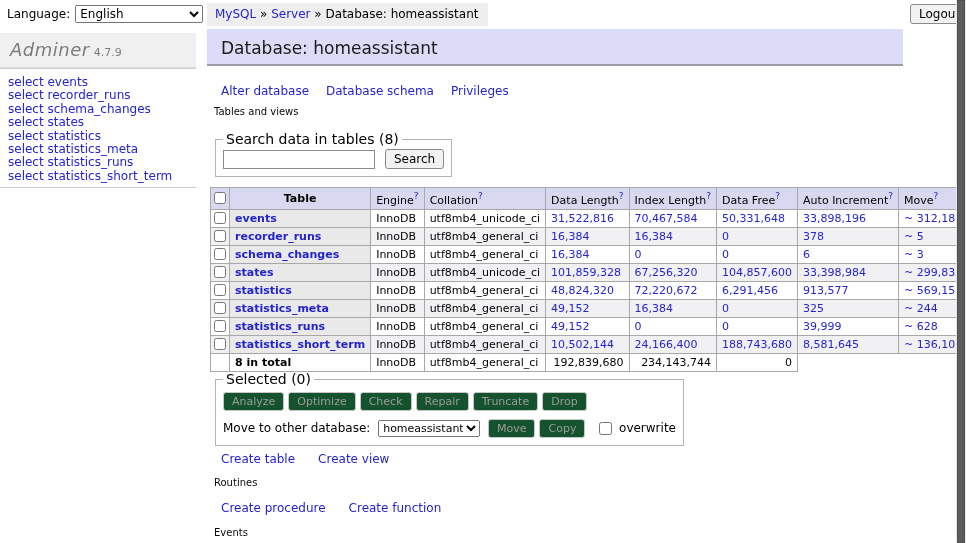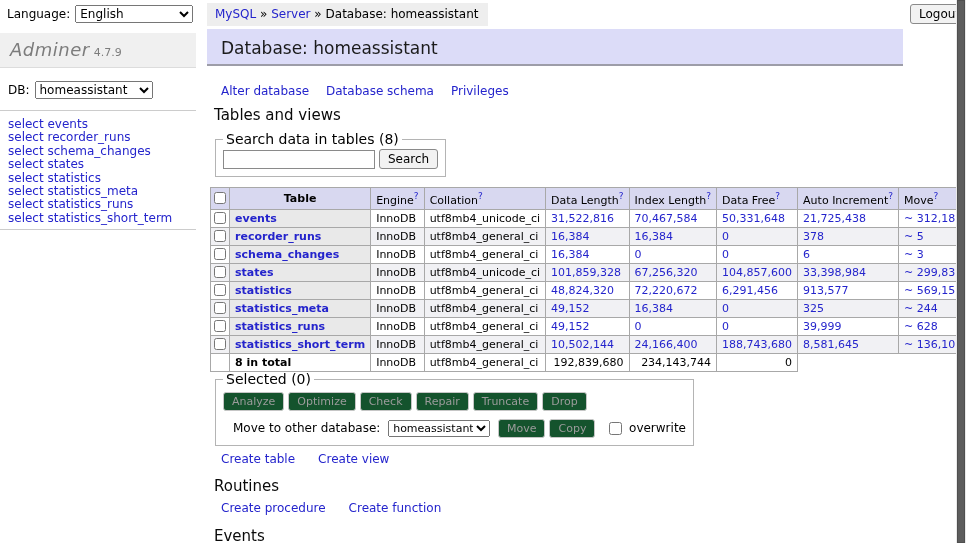--- a/index.html
+++ b/index.html
@@ -10,21 +10,21 @@
   }
   a.link, a.side-link, a.tlink, a.numlink, a.help{color:#2424cc;text-decoration:none;cursor:pointer;}
 
   
   .scrollbar{position:absolute;top:0;right:0;width:10px;height:543px;background:#e9e9e9;}
   .scrollbar .thumb{position:absolute;left:1px;top:0;width:8px;height:543px;background:#5d5d5d;border:1px solid #4f4f4f;box-sizing:border-box;}
 
   
   .lang-row{position:absolute;left:7px;top:5px;}
   .lang-row label{margin-right:5px;}
-  .lang-row select{width:118px;font-size:12px;font-family:inherit;}
+  .lang-row select{width:128px;font-size:12px;font-family:inherit;}
   .logout-wrap{position:absolute;left:910px;top:4px;}
   button.btn{
     font-family:inherit;font-size:12px;color:#000;
     background:#f2f2f2;border:1px solid #8a8a8a;border-radius:3px;
     padding:2px 8px;cursor:pointer;
   }
 
   
   .sidebar{position:absolute;left:0;top:33px;width:196px;}
   .brand{background:#f0f0f0;border-bottom:1px solid #dcdcdc;padding:6px 10px 7px 10px;}
@@ -38,31 +38,31 @@
   .side-tables{border-top:1px solid #ccc;border-bottom:1px solid #ccc;padding:7px 8px 4px 8px;}
   .side-tables a{display:block;line-height:13.4px;font-size:12px;white-space:nowrap;}
 
   
   .breadcrumb{position:absolute;left:207px;top:3px;background:#eeeeee;padding:4px 10px 5px 8px;white-space:nowrap;}
   .breadcrumb .sep{color:#000;}
   .title-bar{position:absolute;left:207px;top:29px;width:696px;height:35px;background:#dcdcf8;border-bottom:2px solid #9d9da8;}
   .title-bar h1{margin:0;padding:9px 0 0 14px;font-size:17px;font-weight:400;color:#1b1b1b;}
   .nav-links{position:absolute;left:221px;top:84px;}
   .nav-links a{margin-right:17px;}
-  .h3{position:absolute;font-size:15px;font-weight:400;color:#0a0a0a;}
+  .h3{position:absolute;font-size:10px;font-weight:400;color:#0a0a0a;}
   .h-tables{left:214px;top:106px;}
   .h-routines{left:214px;top:477px;}
   .h-events{left:214px;top:527px;}
 
   
   .search-fs{position:absolute;left:215px;top:131px;}
   fieldset{border:1px solid #b4b4b4;margin:0;padding:2px 7px 7px 7px;background:#fff;}
   legend{font-size:14px;padding:0 3px;}
   .search-fs input[type=text]{width:144px;height:15px;border:1px solid #8a8a8a;font-family:inherit;font-size:12px;padding:1px 3px;}
-  .search-fs button{margin-left:4px;}
+  .search-fs button{margin-left:10px;}
 
   
   table.dbt{position:absolute;left:210px;top:187px;border-collapse:collapse;font-size:11px;}
   .dbt th,.dbt td{border:1px solid #a8a8a8;padding:1px 5px;height:15px;white-space:nowrap;vertical-align:middle;}
   .dbt thead th{background:#d8d8f0;font-weight:400;text-align:left;padding:2px 5px;}
   .dbt thead th.tablecol{font-weight:bold;text-align:center;}
   .dbt thead th.check,.dbt td.check{text-align:center;padding:1px 3px;}
   .dbt sup a{font-size:9px;color:#2424cc;text-decoration:none;}
   .dbt tbody th.name{background:#e9e9e9;text-align:left;font-weight:bold;}
   .dbt a.tlink{font-weight:bold;}
@@ -75,21 +75,21 @@
   .dbt input[type=checkbox]{width:12px;height:12px;margin:1px 0;vertical-align:middle;}
 
   
   .selected-fs{position:absolute;left:215px;top:371px;width:402px;box-sizing:border-box;}
   .btn-row{margin:3px 0 8px 0;}
   button.dbtn{
     font-family:inherit;font-size:11px;color:#9b9b9b;
     background:#14532d;border:1px solid #c6c6c6;border-radius:3px;
     padding:2px 8px;margin-right:4px;
   }
-  .move-row{white-space:nowrap;font-size:12px;margin-left:10px;}
+  .move-row{white-space:nowrap;font-size:12px;}
   .move-row select{width:102px;font-size:11px;font-family:inherit;margin:0 4px;}
   .move-row input[type=checkbox]{vertical-align:middle;margin:0 3px 0 6px;}
 
   .footer-links{position:absolute;left:221px;top:452px;}
   .footer-links a{margin-right:23px;}
   .routine-links{position:absolute;left:221px;top:501px;}
   .routine-links a{margin-right:23px;}
 </style>
 </head>
 <body>
@@ -104,23 +104,20 @@
 
 <div class="breadcrumb"><a class="link">MySQL</a><span class="sep">&nbsp;»&nbsp;</span><a class="link">Server</a><span class="sep">&nbsp;»&nbsp;</span><span>Database: homeassistant</span></div>
 
 <div class="title-bar">
   <h1>Database: homeassistant</h1>
 </div>
 
 <div class="sidebar">
   <div class="brand">
     <span class="bname">Adminer</span><span class="bver">4.7.9</span>
-  </div>
-  <div class="db-row">
-    <label>DB:</label><select><option>homeassistant</option></select>
   </div>
   <div class="side-tables">
       <a class="side-link">select events</a>
       <a class="side-link">select recorder_runs</a>
       <a class="side-link">select schema_changes</a>
       <a class="side-link">select states</a>
       <a class="side-link">select statistics</a>
       <a class="side-link">select statistics_meta</a>
       <a class="side-link">select statistics_runs</a>
       <a class="side-link">select statistics_short_term</a>
@@ -154,21 +151,21 @@
     </thead>
   <tbody>
       <tr>
         <td class="check"><input type="checkbox" style=""></td>
         <th class="name"><a class="tlink">events</a></th>
         <td>InnoDB</td>
         <td>utf8mb4_unicode_ci</td>
         <td class="num"><a class="numlink">31,522,816</a></td>
         <td class="num"><a class="numlink">70,467,584</a></td>
         <td class="num"><a class="numlink">50,331,648</a></td>
-        <td class="num"><a class="numlink">21,725,438</a></td>
+        <td class="num"><a class="numlink">33,898,196</a></td>
         <td class="num"><a class="numlink">~ 312,180</a></td>
       </tr>
       <tr class="even">
         <td class="check"><input type="checkbox" style=""></td>
         <th class="name"><a class="tlink">recorder_runs</a></th>
         <td>InnoDB</td>
         <td>utf8mb4_general_ci</td>
         <td class="num"><a class="numlink">16,384</a></td>
         <td class="num"><a class="numlink">16,384</a></td>
         <td class="num"><a class="numlink">0</a></td>

